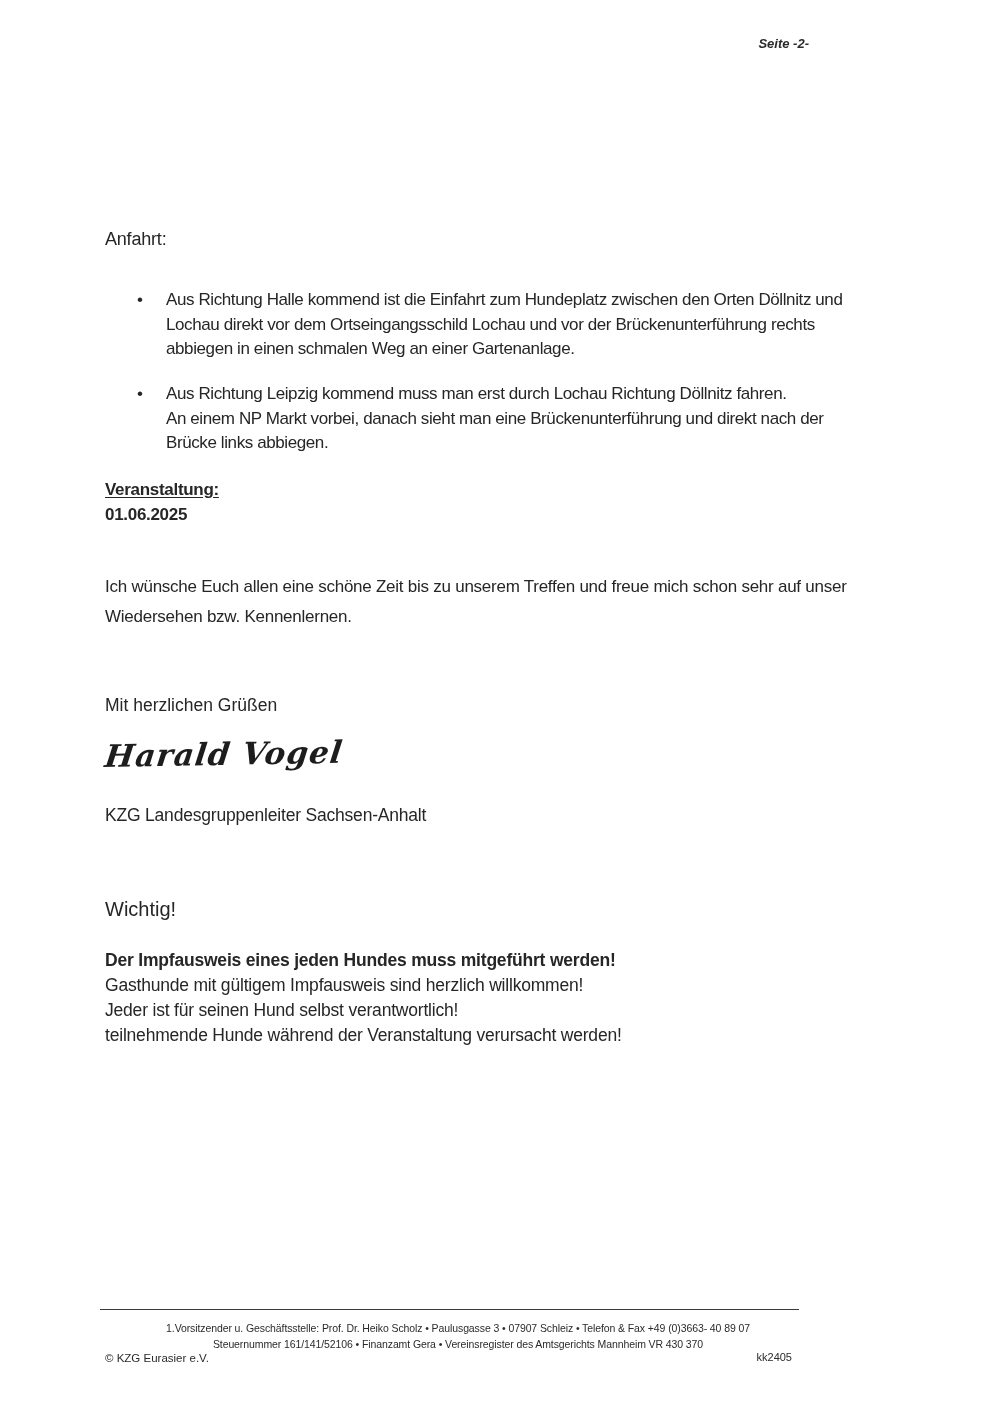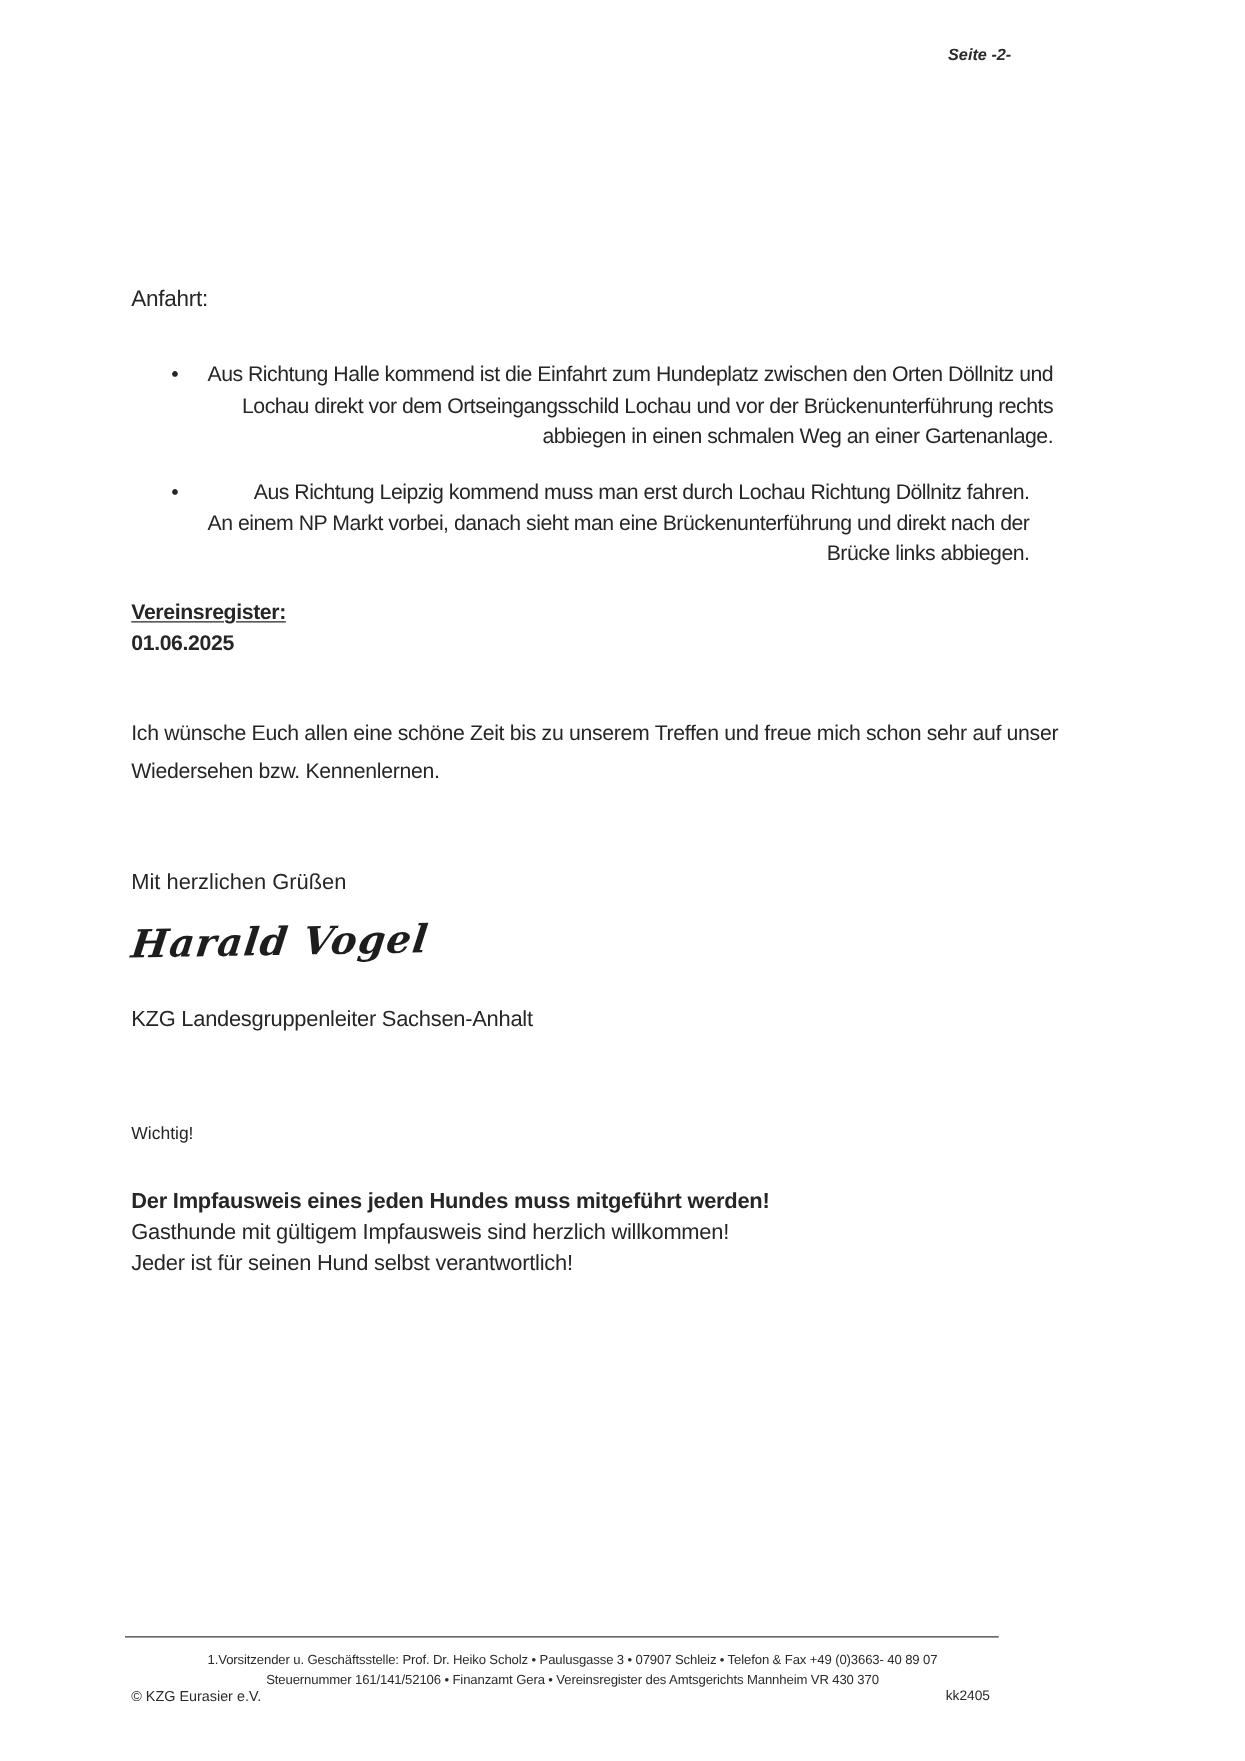--- a/index.html
+++ b/index.html
@@ -27,42 +27,42 @@
   }
 
   .bullet { left:105px; width:830px; display:flex; }
   .bullet-1 { top:288px; }
   .bullet-2 { top:382px; }
   .bullet-marker {
     width:61px; padding-left:32px;
     font-size:17px; line-height:24.5px;
     flex:0 0 61px;
   }
-  .bullet-text { font-size:17px; line-height:24.5px; letter-spacing:-0.4px;text-align:right; }
+  .bullet-text { font-size:17px; line-height:24.5px; letter-spacing:-0.4px; }
 
   .anmelde { left:105px; top:477px; font-size:17px; line-height:25px; font-weight:700; letter-spacing:-0.3px; }
   .anmelde .label { text-decoration:underline; text-underline-offset:2px; }
 
   .wish { left:105px; top:572px; font-size:17px; line-height:30px; letter-spacing:-0.25px; }
 
   .closing { left:105px; top:695px; font-size:17.5px; }
 
   .signature {
     left:103px; top:738px;
     font-family:"DejaVu Serif", serif;
     font-style:italic; font-weight:700;
     font-size:31px; letter-spacing:1px;
     transform:skewX(-8deg) rotate(-1deg);
     transform-origin:left bottom;
     color:#1d1d1d;
   }
 
   .role { left:105px; top:805px; font-size:17.5px; letter-spacing:-0.2px; }
 
-  .wichtig { left:105px; top:898px; font-size:14px; }
+  .wichtig { left:105px; top:898px; font-size:20px; }
 
   .warning { left:105px; top:948px; font-size:17.5px; line-height:25px; letter-spacing:-0.2px; }
   .warning .bold-line { font-weight:700; }
 
   .footer-rule {
     left:100px; right:81px; top:1309px;
     border-top:1.5px solid #3a3a3a; height:0;
   }
   .footer-block {
     left:100px; right:64px; top:1320px;
@@ -94,41 +94,42 @@
   <div class="abs bullet bullet-2">
     <div class="bullet-marker">•</div>
     <div class="bullet-text">
       <div class="line">Aus Richtung Leipzig kommend muss man erst durch Lochau Richtung Döllnitz fahren.</div>
       <div class="line">An einem NP Markt vorbei, danach sieht man eine Brückenunterführung und direkt nach der</div>
       <div class="line">Brücke links abbiegen.</div>
     </div>
   </div>
 
   <div class="abs anmelde">
-    <div class="line label">Vereinsregister:</div>
+    <div class="line label">Veranstaltung:</div>
     <div class="line">01.06.2025</div>
   </div>
 
   <div class="abs wish">
     <div class="line">Ich wünsche Euch allen eine schöne Zeit bis zu unserem Treffen und freue mich schon sehr auf unser</div>
     <div class="line">Wiedersehen bzw. Kennenlernen.</div>
   </div>
 
   <div class="abs closing">Mit herzlichen Grüßen</div>
 
   <div class="abs signature">Harald Vogel</div>
 
   <div class="abs role">KZG Landesgruppenleiter Sachsen-Anhalt</div>
 
   <div class="abs wichtig">Wichtig!</div>
 
   <div class="abs warning">
     <div class="line bold-line">Der Impfausweis eines jeden Hundes muss mitgeführt werden!</div>
     <div class="line">Gasthunde mit gültigem Impfausweis sind herzlich willkommen!</div>
     <div class="line">Jeder ist für seinen Hund selbst verantwortlich!</div>
+    <div class="line">teilnehmende Hunde während der Veranstaltung verursacht werden!</div>
   </div>
 
   <div class="abs footer-rule"></div>
 
   <div class="abs footer-block">
     <div class="line">1.Vorsitzender u. Geschäftsstelle: Prof. Dr. Heiko Scholz • Paulusgasse 3 • 07907 Schleiz • Telefon &amp; Fax +49 (0)3663- 40 89 07</div>
     <div class="line">Steuernummer 161/141/52106 • Finanzamt Gera • Vereinsregister des Amtsgerichts Mannheim VR 430 370</div>
   </div>
 
   <div class="abs footer-copyright">© KZG Eurasier e.V.</div>

